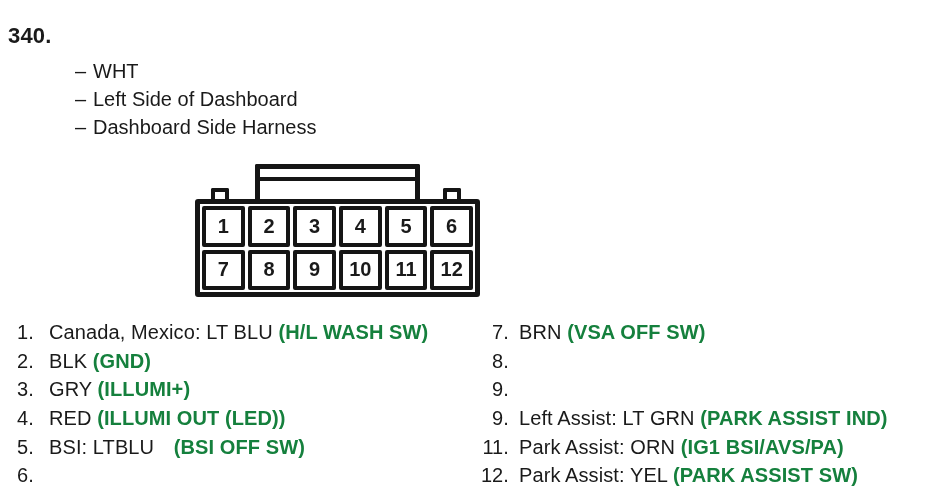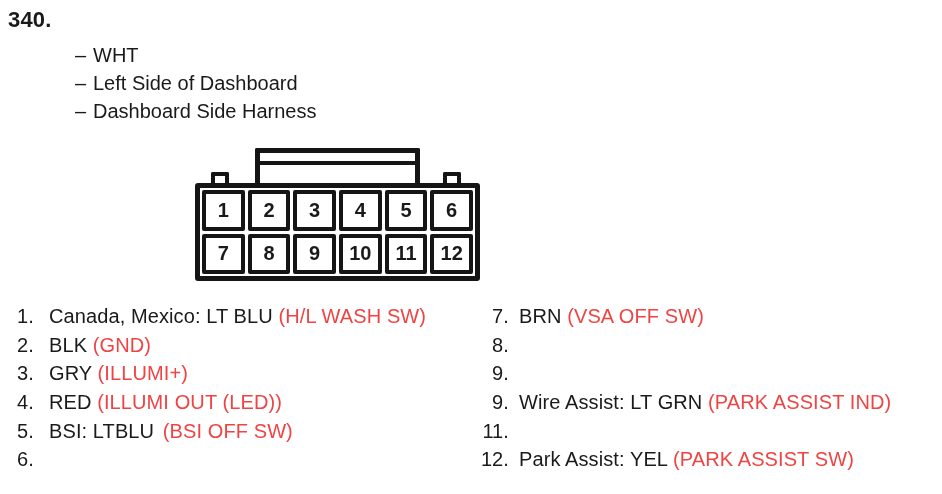--- a/index.html
+++ b/index.html
@@ -7,21 +7,21 @@
     padding: 0;
     width: 942px;
     height: 494px;
     background: #ffffff;
     overflow: hidden;
     font-family: "Liberation Sans", sans-serif;
     color: #1a1a1a;
   }
   .page {
     position: absolute;
-    left: 0; top: 0;
+    left: 0; top: 16px;
     width: 942px; height: 475px;
     background: #ffffff;
   }
 
   
   .title-row {
     position: absolute;
     left: 8px; top: 7px;
     display: flex;
     font-weight: bold;
@@ -112,22 +112,22 @@
     height: 28.7px;
     align-items: center;
   }
   .pin-num {
     text-align: right;
     flex: none;
   }
   .pin-col-left  .pin-num { width: 24px; margin-right: 15px; }
   .pin-col-right .pin-num { width: 39px; margin-right: 10px; }
   .pin-text { white-space: nowrap; }
-  .sig { color: #ef4444; }
-  .sig-gap { margin-left: 3px; text-align: center; }
+  .sig { color: #15803d; font-weight: bold; }
+  .sig-gap { margin-left: 14px; text-align: center; }
 </style>
 </head>
 <body>
 
 <div class="page">
 
   <div class="title-row">
     <span class="title-num">340.</span>
   </div>
 
@@ -200,24 +200,25 @@
       <span class="pin-text"><span>BRN</span> <span class="sig">(VSA OFF SW)</span></span>
     </div>
     <div class="pin-row">
       <span class="pin-num">8.</span>
     </div>
     <div class="pin-row">
       <span class="pin-num">9.</span>
     </div>
     <div class="pin-row">
       <span class="pin-num">9.</span>
-      <span class="pin-text"><span>Wire Assist: LT GRN</span> <span class="sig">(PARK ASSIST IND)</span></span>
+      <span class="pin-text"><span>Left Assist: LT GRN</span> <span class="sig">(PARK ASSIST IND)</span></span>
     </div>
     <div class="pin-row">
       <span class="pin-num">11.</span>
+      <span class="pin-text"><span>Park Assist: ORN</span> <span class="sig">(IG1 BSI/AVS/PA)</span></span>
     </div>
     <div class="pin-row">
       <span class="pin-num">12.</span>
       <span class="pin-text"><span>Park Assist: YEL</span> <span class="sig">(PARK ASSIST SW)</span></span>
     </div>
   </div>
 
 </div>
 
 </body></html>

